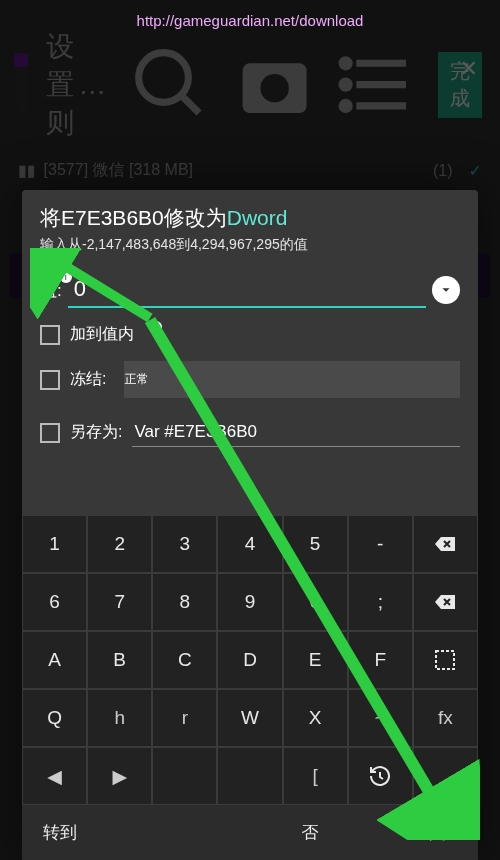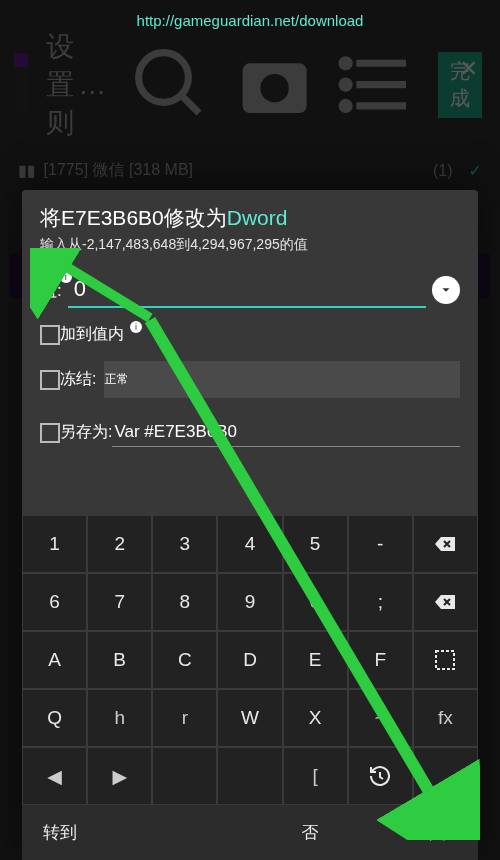--- a/index.html
+++ b/index.html
@@ -1,17 +1,17 @@
 <!DOCTYPE html>
 <html><head>
 <meta charset="utf-8">
 <style>
   * { box-sizing: border-box; margin: 0; padding: 0; font-family: sans-serif; }
   body { width: 500px; height: 860px; background: #111; overflow: hidden; position: relative; color: #ccc; }
-  .url-bar { position: absolute; top: 12px; left: 0; right: 0; text-align: center; color: #5eead4; font-size: 15px; z-index: 5; }
+  .url-bar { position: absolute; top: 12px; left: 0; right: 0; text-align: center; color: #f0abfc; font-size: 15px; z-index: 5; }
   .bg-layer { filter: brightness(0.35); position: absolute; inset: 0; }
   .bg-top { display: flex; align-items: center; gap: 18px; padding: 28px 18px 12px; color: #aaa; font-size: 28px; }
   .bg-top .wechat-box { width: 56px; height: 56px; background: #333; border-radius: 8px; position: relative; }
   .bg-top .wechat-box::before { content:""; position:absolute; top:-4px; left:-4px; width:14px; height:14px; background:#6a1b9a; border-radius:2px; font-size:8px; }
   .bg-top .title { flex: 1; letter-spacing: 4px; }
   .bg-top .done { background: #2a8; color: #fff; padding: 6px 12px; font-size: 20px; border-radius: 0; position: relative; }
   .bg-top .done .x { position: absolute; right: 4px; top: 4px; color: #fff; font-size: 22px; }
   .bg-sub { display: flex; align-items: center; padding: 6px 18px; color: #aaa; font-size: 16px; gap: 8px; }
   .bg-sub .ct { margin-left: auto; }
   .bg-tools { display: flex; justify-content: space-around; align-items: center; padding: 16px 18px; color: #ddd; }
@@ -26,21 +26,21 @@
   .dlg-pad { padding: 14px 18px 6px; }
   .dlg-title { font-size: 21px; color: #fff; }
   .dlg-title .dw { color: #5eead4; }
   .dlg-sub { font-size: 14px; color: #e5e5e5; margin-top: 4px; }
   .val-row { display: flex; align-items: center; margin-top: 18px; gap: 6px; }
   .val-label { color: #fff; font-size: 17px; position: relative; }
   .info-dot { position: absolute; top: -8px; right: -10px; width: 12px; height: 12px; background: #fff; border-radius: 50%; font-size: 9px; color: #333; text-align: center; line-height: 12px; }
   .val-input { flex: 1; background: transparent; border: none; border-bottom: 2px solid #2dd4c0; color: #fff; font-size: 22px; padding: 4px 6px; outline: none; }
   .drop-circle { width: 28px; height: 28px; background: #fff; border-radius: 50%; display: flex; align-items: center; justify-content: center; }
   .drop-circle svg { width: 14px; height: 14px; }
-  .opt-row { display: flex; align-items: center; margin-top: 16px; color: #fff; font-size: 16px; }
+  .opt-row { display: flex; align-items: center; margin-top: 16px; gap: 10px; color: #fff; font-size: 16px; }
   .opt-row .cb { width: 20px; height: 20px; border: 2px solid #bbb; flex-shrink: 0; }
   .opt-row .info-dot { position: static; margin-left: -4px; }
   .opt-row .btn { flex: 1; background: #4a4a4a; text-align: left; padding: 10px 0; margin-left: 8px; font-size: 12px; }
   .opt-row .vinput { flex: 1; background: transparent; border: none; border-bottom: 1px solid #888; color: #fff; font-size: 17px; padding: 4px 2px; outline: none; }
 
   .keypad { background: #222; margin-top: auto; }
   .kp-grid { display: grid; grid-template-columns: repeat(7, 1fr); }
   .kp-grid > div { height: 58px; display: flex; align-items: center; justify-content: center; border: 1px solid #3a3a3a; font-size: 19px; color: #e8e8e8; }
   .kp-grid .lite { color: #ccc; }
   .kp-grid svg { width: 24px; height: 24px; }
@@ -72,21 +72,21 @@
         <line x1="6" y1="12" x2="20" y2="12"></line>
         <line x1="6" y1="18" x2="20" y2="18"></line>
         <circle cx="3" cy="6" r="1" fill="#aaa"></circle>
         <circle cx="3" cy="12" r="1" fill="#aaa"></circle>
         <circle cx="3" cy="18" r="1" fill="#aaa"></circle>
       </svg>
     <div class="done"><span>完成</span><span class="x">✕</span></div>
   </div>
   <div class="bg-sub">
     <span>▮▮</span>
-    <span>[1775] 微信 [318 MB]</span>
+    <span>[3577] 微信 [318 MB]</span>
     <span class="ct">(1)</span>
     <span style="color:#3dd;margin-left:8px">✓</span>
   </div>
   <div class="bg-tools">
     <span>▶▶</span>
     <svg viewBox="0 0 24 24" fill="#ddd">
         <path d="M4 4h13l3 3v13H4z"></path>
         <rect x="7" y="4" width="8" height="5" fill="#333"></rect>
       </svg>
     <span style="font-size:22px">⌕?</span>

